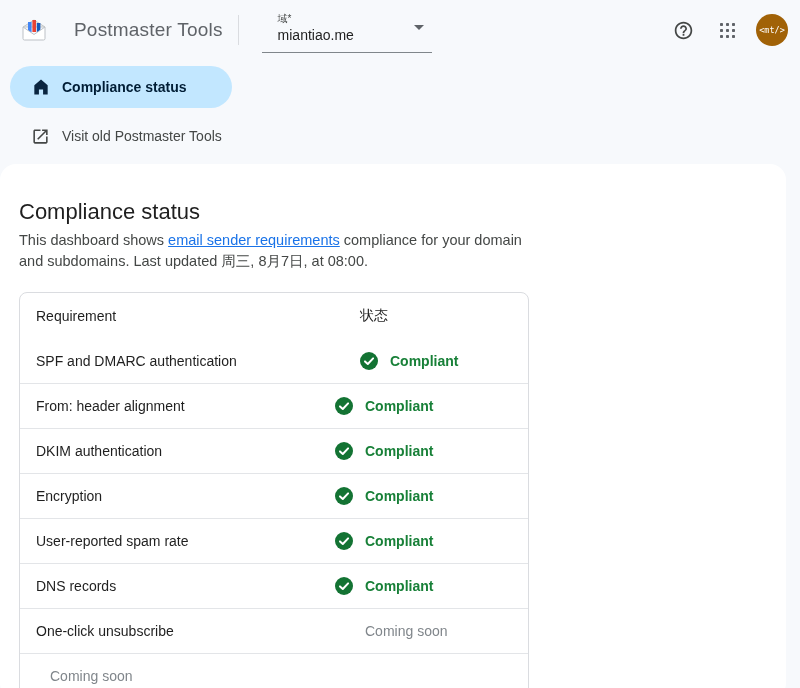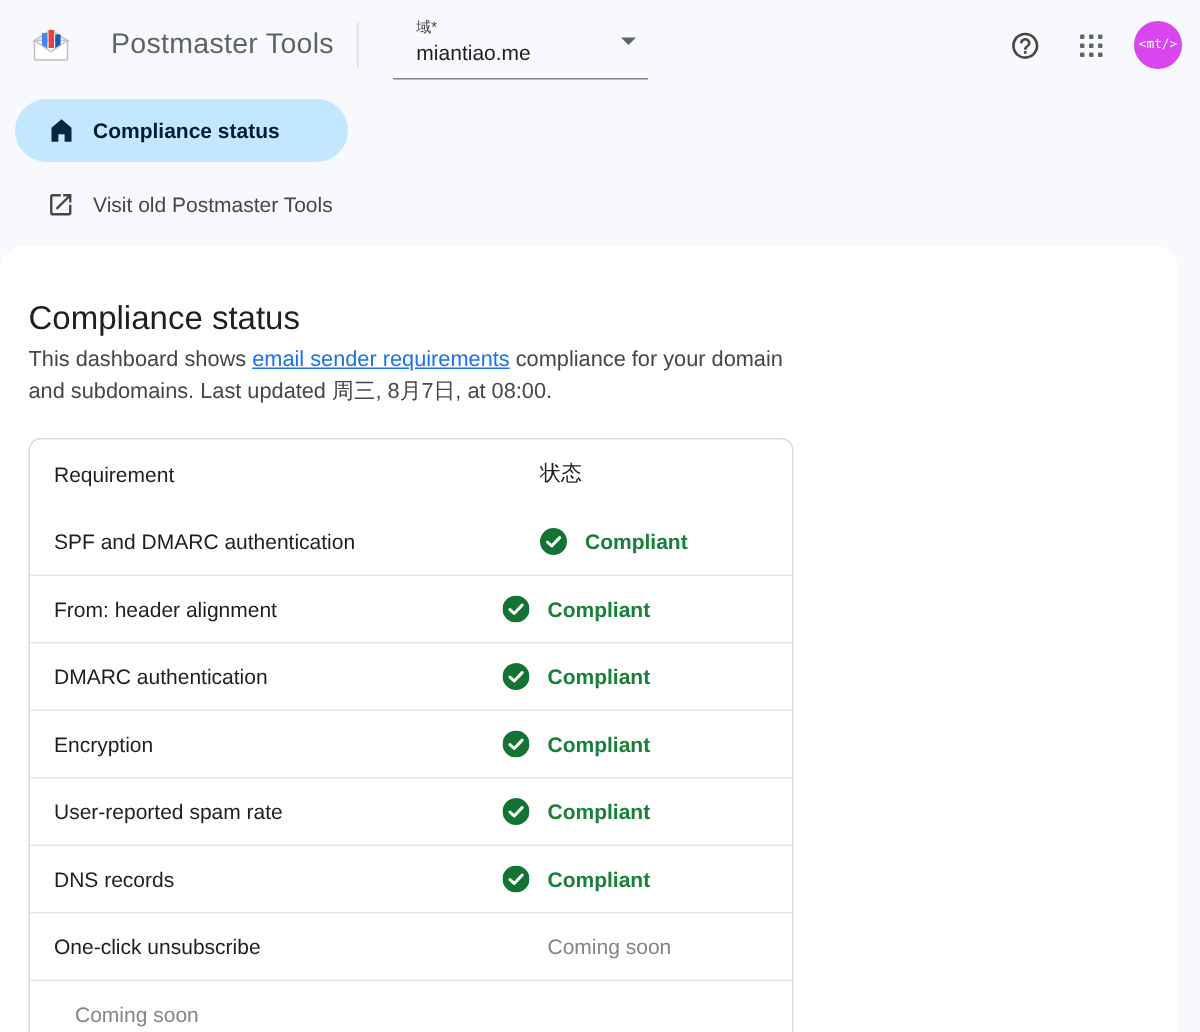--- a/index.html
+++ b/index.html
@@ -33,21 +33,21 @@
   }
 
   .header-right { margin-left: auto; display: flex; align-items: center; gap: 6px; padding-right: 12px; }
   .icon-btn {
     width: 38px; height: 38px; border: none; background: transparent;
     display: flex; align-items: center; justify-content: center;
     border-radius: 50%; cursor: pointer;
   }
   .avatar {
     width: 32px; height: 32px; border-radius: 50%;
-    background: #d946ef; color: #fff;
+    background: #a16207; color: #fff;
     font-family: "DejaVu Sans Mono", monospace; font-size: 8.5px;
     display: flex; align-items: center; justify-content: center;
     margin-left: 4px; cursor: pointer; flex: none;
   }
 
   
   .content { display: flex; height: 628px; flex-direction: column; }
 
   
   .sidebar { width: 240px; flex: none; padding-top: 6px; }
@@ -200,21 +200,21 @@
         <svg width="18" height="18" viewBox="0 0 18 18">
           <circle cx="9" cy="9" r="9" fill="#137333"></circle>
           <polyline points="5,9.4 7.8,12 13.1,6.4" fill="none" stroke="#ffffff" stroke-width="2" stroke-linecap="round" stroke-linejoin="round"></polyline>
         </svg>
       </span>
       <span class="status-label compliant">Compliant</span>
     </div>
   </div>
 
   <div class="trow">
-    <div class="col-req">DMARC authentication</div>
+    <div class="col-req">DKIM authentication</div>
     <div class="col-status">
       <span class="check-slot">
         <svg width="18" height="18" viewBox="0 0 18 18">
           <circle cx="9" cy="9" r="9" fill="#137333"></circle>
           <polyline points="5,9.4 7.8,12 13.1,6.4" fill="none" stroke="#ffffff" stroke-width="2" stroke-linecap="round" stroke-linejoin="round"></polyline>
         </svg>
       </span>
       <span class="status-label compliant">Compliant</span>
     </div>
   </div>

